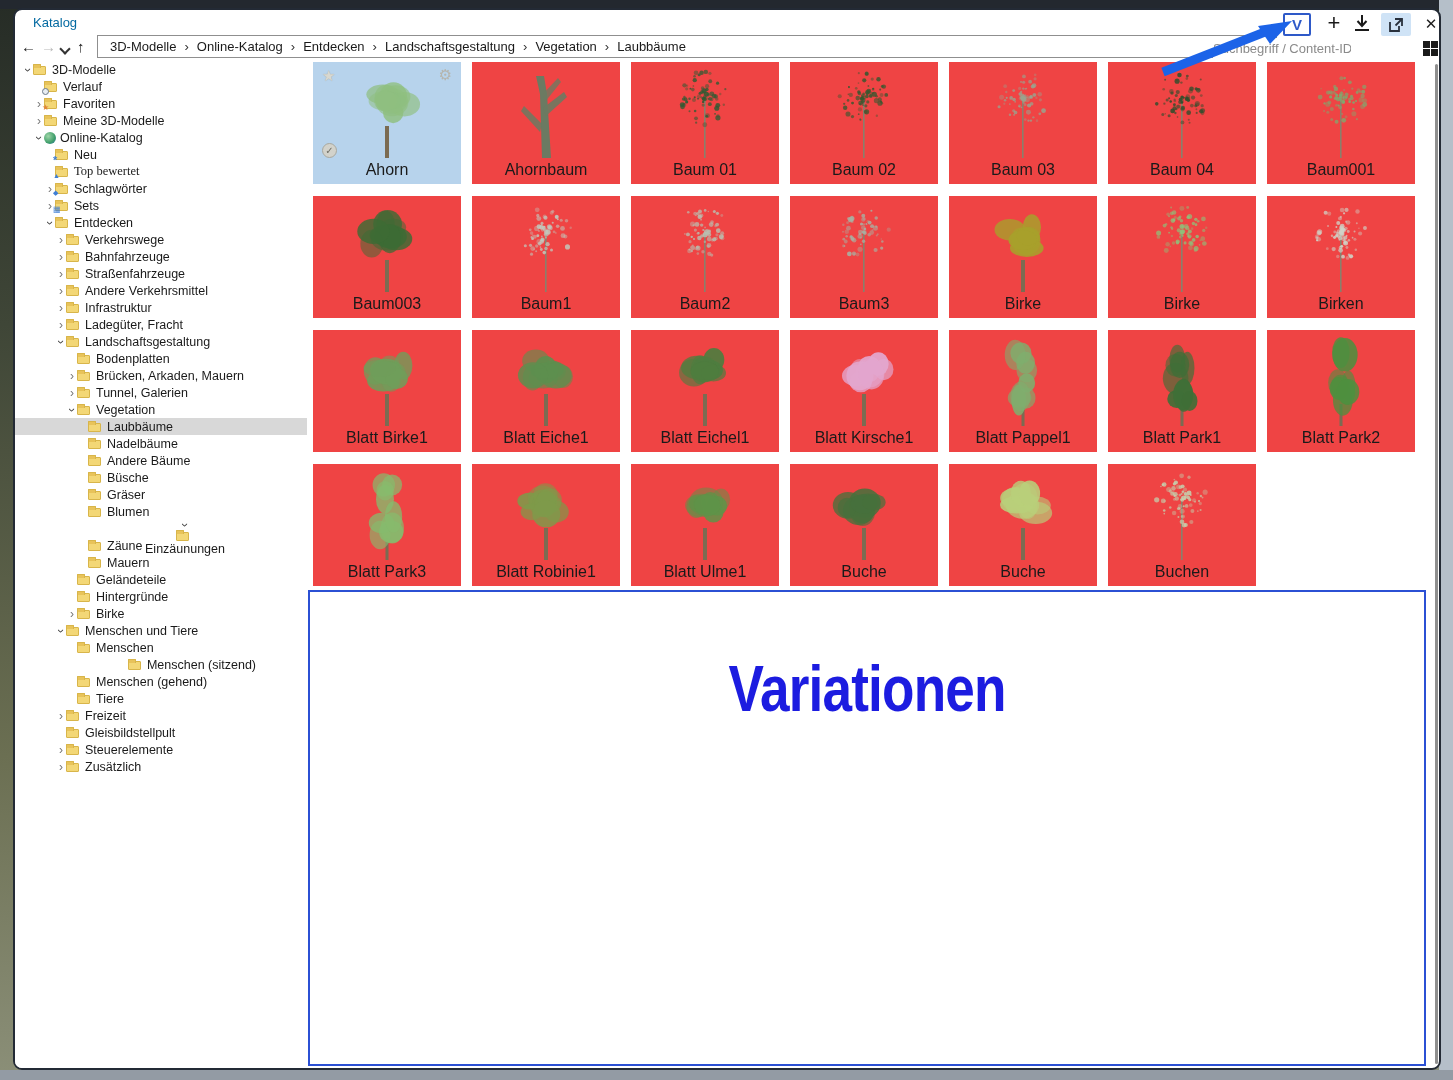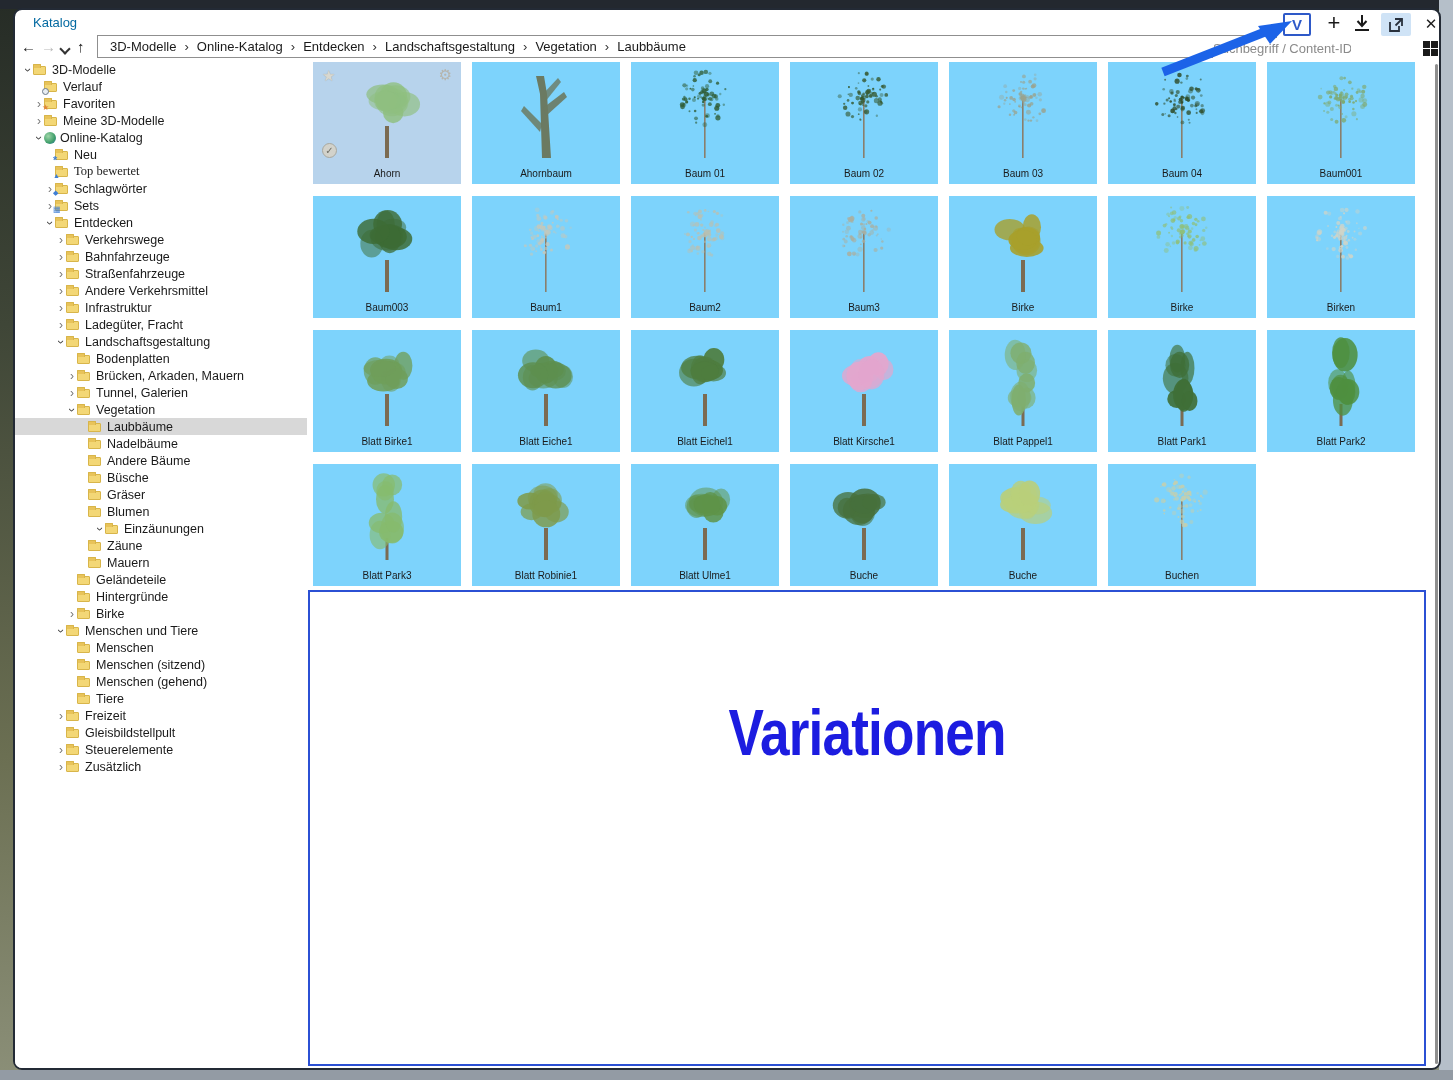--- a/index.html
+++ b/index.html
@@ -66,39 +66,39 @@
   .b-favorites { color:#e0863a; }
   .b-new { color:#3f7fd6; font-weight:bold; font-size:11px; bottom:-3px; }
   .b-top { color:#3f7fd6; font-size:7px; }
   .b-tags { color:#3f7fd6; font-size:7px; }
   .b-sets { color:#3f7fd6; font-size:8px; }
   .tlabel-tree { font-size:12.5px; color:#1a1a1a; white-space:nowrap; }
 
   
   .grid { position:absolute; left:298px; top:52px; width:1110px; display:grid;
       grid-template-columns:repeat(7,148px); grid-auto-rows:122px; column-gap:11px; row-gap:12px; }
-  .tile { position:relative; background:#7dd3fc; cursor:pointer; }
+  .tile { position:relative; background:#ef4444; cursor:pointer; }
   .tile.sel { background:#b7d3ec; }
   .tile svg { position:absolute; left:14px; top:4px; }
   .tile-label { position:absolute; left:0; right:0; bottom:5px; text-align:center;
-      font-size:10px; color:#1a1a1a; }
+      font-size:16px; color:#1a1a1a; }
   .tile-star { position:absolute; left:9px; top:5px; font-size:15px; color:#d8d8d0;
       text-shadow:0 0 1px #9b9b94; }
   .tile-gear { position:absolute; right:9px; top:4px; font-size:15px; color:#b5b5ae; cursor:pointer; }
   .tile-check { position:absolute; left:9px; bottom:26px; width:15px; height:15px; border-radius:50%;
       background:#d2d2cb; border:1px solid #a8a89f; color:#6e6e66; font-size:10px;
       line-height:13px; text-align:center; cursor:pointer; }
 
   .grid-scrollbar { position:absolute; left:1420px; top:54px; width:3px; height:1000px;
       background:#8f8f8f; border-radius:2px; cursor:pointer; }
 
   
   .overlay { position:absolute; left:293px; top:580px; width:1118px; bottom:2px;
       background:#fff; border:2px solid #2b50d4; }
-  .overlay-title { margin-top:104px; text-align:center; }
+  .overlay-title { margin-top:60px; text-align:center; }
   .overlay-title span { display:inline-block; font-size:64px; font-weight:bold;
       color:#1c1ce0; transform:scaleX(.83); letter-spacing:-1px; }
 
   
   .anno-arrow { position:absolute; left:0; top:0; pointer-events:none; }
 </style>
 </head>
 <body>
 
 <div class="stage">
@@ -353,21 +353,21 @@
           </span>
           <span class="tlabel-tree">Gräser</span>
         </div>
         <div class="trow" style="padding-left: 63px;">
           <span class="chev"></span>
           <span class="ticon">
             <span class="folder"></span>
           </span>
           <span class="tlabel-tree">Blumen</span>
         </div>
-        <div class="trow" style="padding-left: 80px;">
+        <div class="trow" style="padding-left: 48px; flex-direction: column;">
           <span class="chev exp">›</span>
           <span class="ticon">
             <span class="folder"></span>
           </span>
           <span class="tlabel-tree">Einzäunungen</span>
         </div>
         <div class="trow" style="padding-left: 63px;">
           <span class="chev"></span>
           <span class="ticon">
             <span class="folder"></span>
@@ -409,21 +409,21 @@
           </span>
           <span class="tlabel-tree">Menschen und Tiere</span>
         </div>
         <div class="trow" style="padding-left: 52px;">
           <span class="chev"></span>
           <span class="ticon">
             <span class="folder"></span>
           </span>
           <span class="tlabel-tree">Menschen</span>
         </div>
-        <div class="trow" style="padding-left: 52px;">
+        <div class="trow" style="padding-left: 52px; justify-content: center;">
           <span class="chev"></span>
           <span class="ticon">
             <span class="folder"></span>
           </span>
           <span class="tlabel-tree">Menschen (sitzend)</span>
         </div>
         <div class="trow" style="padding-left: 52px;">
           <span class="chev"></span>
           <span class="ticon">
             <span class="folder"></span>

